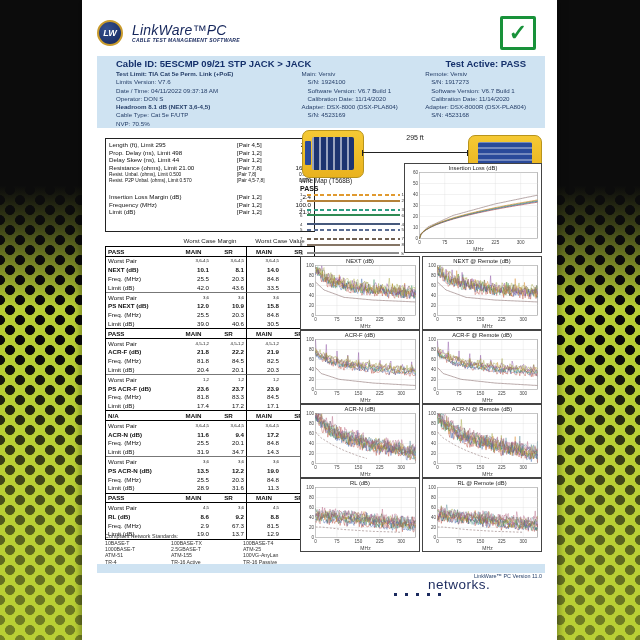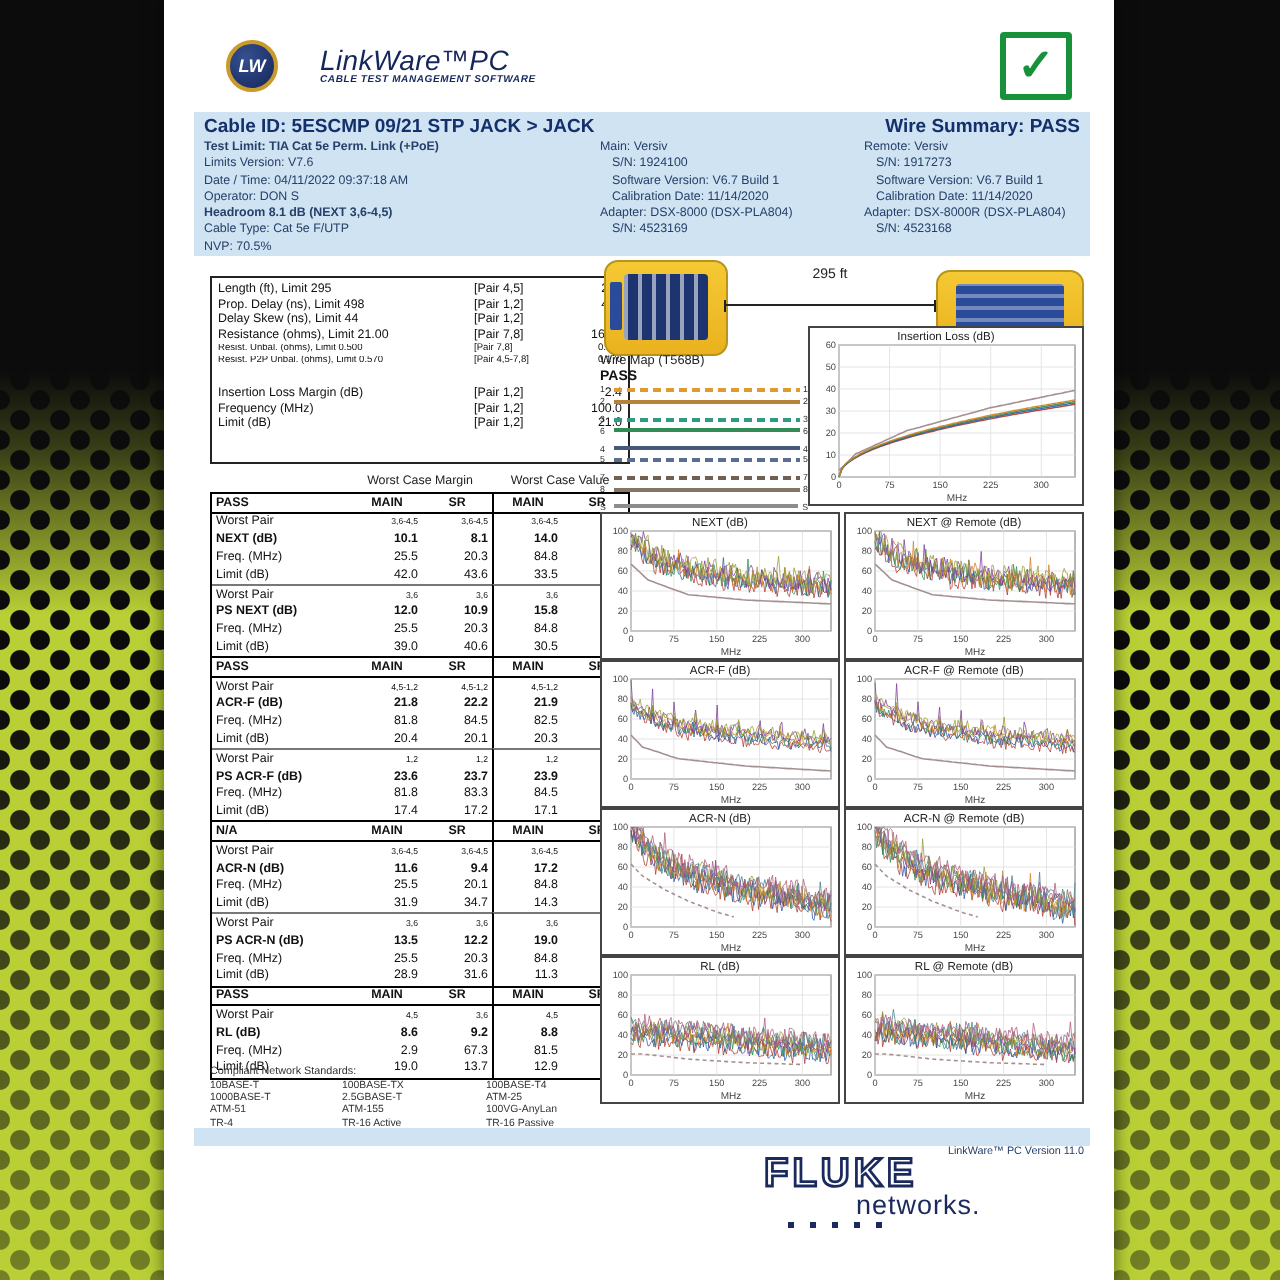--- a/index.html
+++ b/index.html
@@ -7,30 +7,30 @@
   
   .bg{position:absolute;inset:0;background-color:#b9cf35;
       background-image:radial-gradient(#0c0c0c 33%,transparent 37%),radial-gradient(#0c0c0c 33%,transparent 37%);
       background-size:20px 20px;background-position:0 0,10px 10px;}
   .bg-top{position:absolute;inset:0;background:linear-gradient(to bottom,#0c0c0c 0 29%,rgba(12,12,12,.75) 35%,rgba(12,12,12,0) 48%);}
   .bg-bot{position:absolute;inset:0;background:linear-gradient(to bottom,rgba(185,207,53,0) 55%,rgba(185,207,53,.45) 85%,rgba(185,207,53,.6) 100%);}
 
   .page{position:absolute;left:82px;top:0;width:475px;height:640px;background:#ffffff;box-shadow:0 0 8px rgba(0,0,0,.55);}
 
   
-  .logo{position:absolute;left:31px;top:20px;display:flex;align-items:center;gap:21px;}
+  .logo{position:absolute;left:15px;top:20px;display:flex;align-items:center;gap:9px;}
   .lw-badge{width:22px;height:22px;border-radius:50%;background:radial-gradient(circle at 35% 30%,#35508f,#15265b);border:2px solid #c99b2c;color:#fff;
             font-weight:bold;font-style:italic;font-size:9px;display:flex;align-items:center;justify-content:center;}
   .lw-title{font-style:italic;font-weight:normal;color:#15265b;font-size:14px;line-height:14px;letter-spacing:.2px;}
   .lw-sub{font-style:italic;font-weight:bold;color:#15265b;font-size:5px;letter-spacing:.3px;}
   .checkbox{position:absolute;left:418px;top:16px;width:30px;height:28px;background:#fff;border:3px solid #18923a;border-radius:2px;
             display:flex;align-items:center;justify-content:center;color:#18923a;font-size:22px;font-weight:bold;line-height:1;}
 
   
-  .hdr{position:absolute;left:15px;top:56px;width:448px;height:72px;background:#cfe3f2;padding:2px 5px 0;box-sizing:border-box;}
+  .hdr{position:absolute;left:15px;top:56px;width:448px;height:72px;background:#cfe3f2;padding:2px 19px 0;box-sizing:border-box;}
   .hdr-top{display:flex;justify-content:space-between;}
   .cable-id,.summary{font-size:9.5px;font-weight:bold;color:#14306b;white-space:nowrap;}
   .hdr-cols{display:flex;margin-top:1px;}
   .hcol{white-space:nowrap;}
   .hcol.c1{width:198px;}.hcol.c2{width:132px;}.hcol.c3{width:106px;}
   .hline{font-size:6.2px;line-height:8.3px;color:#27406a;white-space:nowrap;}
   .hline.b{font-weight:bold;}
   .hline.ind{padding-left:6px;}
 
   
@@ -119,21 +119,21 @@
     </div>
   </div>
 
   <div class="checkbox">
     <span>✓</span>
   </div>
 
   <div class="hdr">
     <div class="hdr-top">
       <span class="cable-id">Cable ID: 5ESCMP 09/21 STP JACK &gt; JACK</span>
-      <span class="summary">Wire Summary: PASS</span>
+      <span class="summary">Test Active: PASS</span>
     </div>
     <div class="hdr-cols">
       <div class="hcol c1" id="hcol-left">
           <div class="hline b">Test Limit: TIA Cat 5e Perm. Link (+PoE)</div>
           <div class="hline">Limits Version: V7.6</div>
           <div class="hline">Date / Time: 04/11/2022  09:37:18 AM</div>
           <div class="hline">Operator: DON S</div>
           <div class="hline b">Headroom 8.1 dB (NEXT 3,6-4,5)</div>
           <div class="hline">Cable Type: Cat 5e F/UTP</div>
           <div class="hline">NVP: 70.5%</div>
@@ -770,18 +770,17 @@
         <polyline points="14.5,32.2 15.3,30.8 16.0,34.5 16.8,34.2 17.6,33.3 18.3,26.7 19.1,37.8 19.9,33.2 20.7,32.3 21.4,38.5 22.2,36.9 23.0,31.6 23.7,37.4 24.5,37.6 25.3,36.2 26.0,31.2 26.8,37.2 27.6,31.5 28.3,30.7 29.1,29.9 29.9,31.1 30.7,34.7 31.4,33.2 32.2,38.3 33.0,37.8 33.7,35.6 34.5,31.1 35.3,37.8 36.0,33.3 36.8,39.6 37.6,39.5 38.3,39.9 39.1,38.7 39.9,36.4 40.7,39.6 41.4,38.4 42.2,39.1 43.0,40.0 43.7,40.1 44.5,37.2 45.3,32.3 46.0,35.8 46.8,35.6 47.6,35.9 48.3,36.0 49.1,39.2 49.9,38.2 50.7,37.1 51.4,38.8 52.2,34.2 53.0,39.1 53.7,38.8 54.5,38.4 55.3,39.3 56.0,36.1 56.8,35.3 57.6,40.7 58.3,35.4 59.1,37.4 59.9,35.2 60.7,41.4 61.4,43.2 62.2,34.6 63.0,40.7 63.7,39.2 64.5,41.8 65.3,37.6 66.0,32.7 66.8,36.3 67.6,37.3 68.3,41.5 69.1,44.4 69.9,40.9 70.7,41.7 71.4,36.5 72.2,40.7 73.0,40.6 73.7,38.2 74.5,42.0 75.3,43.8 76.0,37.1 76.8,36.9 77.6,39.0 78.3,40.1 79.1,39.2 79.9,42.6 80.7,45.1 81.4,41.5 82.2,41.0 83.0,44.5 83.7,37.6 84.5,44.0 85.3,39.9 86.0,39.2 86.8,40.5 87.6,39.1 88.3,42.8 89.1,40.7 89.9,38.1 90.7,41.6 91.4,41.5 92.2,43.6 93.0,40.0 93.7,45.8 94.5,38.4 95.3,40.5 96.0,40.7 96.8,43.5 97.6,43.3 98.3,45.4 99.1,45.2 99.9,39.9 100.7,43.9 101.4,45.4 102.2,41.1 103.0,39.3 103.7,42.5 104.5,41.2 105.3,46.8 106.0,46.1 106.8,45.5 107.6,42.1 108.3,47.2 109.1,42.8 109.9,42.6 110.7,45.7 111.4,45.1 112.2,40.2 113.0,41.5 113.7,42.7 114.5,37.0 " fill="none" stroke="#9a9a30" stroke-width="0.45" opacity="0.85"></polyline>
         <polyline points="14.5,31.5 15.3,32.5 16.0,31.8 16.8,34.0 17.6,32.4 18.3,33.0 19.1,30.9 19.9,36.1 20.7,30.5 21.4,29.5 22.2,35.8 23.0,31.4 23.7,25.7 24.5,30.8 25.3,35.5 26.0,36.6 26.8,31.6 27.6,37.3 28.3,31.4 29.1,39.3 29.9,34.6 30.7,34.3 31.4,30.3 32.2,32.1 33.0,37.2 33.7,34.2 34.5,30.6 35.3,37.1 36.0,37.7 36.8,35.4 37.6,33.5 38.3,37.2 39.1,32.9 39.9,34.4 40.7,34.1 41.4,39.7 42.2,34.1 43.0,32.6 43.7,35.9 44.5,35.7 45.3,36.4 46.0,34.8 46.8,38.2 47.6,39.0 48.3,35.5 49.1,34.4 49.9,37.4 50.7,39.6 51.4,33.4 52.2,33.5 53.0,36.8 53.7,38.1 54.5,39.8 55.3,32.6 56.0,41.4 56.8,33.6 57.6,40.7 58.3,35.8 59.1,36.6 59.9,34.6 60.7,35.1 61.4,32.5 62.2,40.2 63.0,32.0 63.7,40.1 64.5,33.6 65.3,35.1 66.0,41.5 66.8,36.2 67.6,35.8 68.3,38.7 69.1,42.3 69.9,34.8 70.7,36.5 71.4,42.2 72.2,39.3 73.0,37.4 73.7,38.3 74.5,42.8 75.3,41.1 76.0,39.5 76.8,36.0 77.6,42.5 78.3,40.1 79.1,40.5 79.9,43.2 80.7,42.3 81.4,43.3 82.2,43.3 83.0,38.4 83.7,36.8 84.5,38.6 85.3,40.2 86.0,38.7 86.8,43.9 87.6,42.8 88.3,37.9 89.1,37.1 89.9,39.6 90.7,38.0 91.4,43.3 92.2,43.9 93.0,46.0 93.7,37.9 94.5,45.8 95.3,42.6 96.0,39.4 96.8,38.5 97.6,43.4 98.3,39.9 99.1,41.0 99.9,44.6 100.7,45.1 101.4,41.0 102.2,46.3 103.0,43.1 103.7,41.3 104.5,44.9 105.3,38.7 106.0,42.9 106.8,41.5 107.6,46.8 108.3,43.9 109.1,38.5 109.9,39.0 110.7,40.2 111.4,45.4 112.2,40.2 113.0,45.2 113.7,45.4 114.5,45.6 " fill="none" stroke="#4a7d8c" stroke-width="0.45" opacity="0.85"></polyline>
         <polyline points="14.5,30.5 15.3,30.6 16.0,30.3 16.8,35.9 17.6,29.6 18.3,31.5 19.1,30.9 19.9,28.4 20.7,32.6 21.4,34.1 22.2,29.3 23.0,34.8 23.7,36.4 24.5,32.0 25.3,34.7 26.0,35.4 26.8,33.7 27.6,33.1 28.3,31.8 29.1,33.3 29.9,36.5 30.7,33.7 31.4,32.1 32.2,31.1 33.0,34.7 33.7,36.5 34.5,35.8 35.3,34.0 36.0,35.8 36.8,38.2 37.6,38.3 38.3,33.8 39.1,37.7 39.9,36.7 40.7,32.7 41.4,35.5 42.2,39.1 43.0,37.5 43.7,33.4 44.5,35.1 45.3,35.2 46.0,33.9 46.8,37.0 47.6,35.7 48.3,33.3 49.1,38.3 49.9,39.2 50.7,34.9 51.4,32.9 52.2,32.4 53.0,35.7 53.7,34.4 54.5,35.0 55.3,36.0 56.0,40.2 56.8,32.9 57.6,34.7 58.3,37.4 59.1,40.7 59.9,31.7 60.7,33.9 61.4,36.7 62.2,38.7 63.0,37.8 63.7,34.6 64.5,39.5 65.3,32.2 66.0,37.9 66.8,39.2 67.6,37.8 68.3,34.5 69.1,41.3 69.9,37.3 70.7,39.3 71.4,41.0 72.2,40.0 73.0,42.3 73.7,38.7 74.5,39.3 75.3,35.0 76.0,41.3 76.8,35.2 77.6,37.6 78.3,41.2 79.1,36.6 79.9,36.5 80.7,41.0 81.4,36.0 82.2,37.3 83.0,34.6 83.7,40.7 84.5,35.7 85.3,34.5 86.0,39.9 86.8,38.3 87.6,39.8 88.3,41.7 89.1,38.5 89.9,44.0 90.7,36.1 91.4,41.0 92.2,40.9 93.0,40.7 93.7,32.6 94.5,36.7 95.3,41.8 96.0,43.6 96.8,42.4 97.6,37.6 98.3,39.6 99.1,45.4 99.9,44.6 100.7,36.6 101.4,37.9 102.2,42.6 103.0,43.0 103.7,43.7 104.5,40.5 105.3,37.9 106.0,42.7 106.8,41.5 107.6,39.2 108.3,44.9 109.1,44.7 109.9,43.3 110.7,37.2 111.4,39.6 112.2,31.9 113.0,41.3 113.7,37.7 114.5,39.9 " fill="none" stroke="#b05a7a" stroke-width="0.45" opacity="0.85"></polyline>
       </svg></div>
 
   <div class="footbar">
     <span>LinkWare™ PC Version 11.0</span>
   </div>
 
   <div class="fluke">
-    <div class="fluke-top">FLUKE</div>
     <div class="fluke-bottom">networks.</div>
     <div class="fluke-dots"></div>
   </div>
 
 </div>
 
 </body></html>

